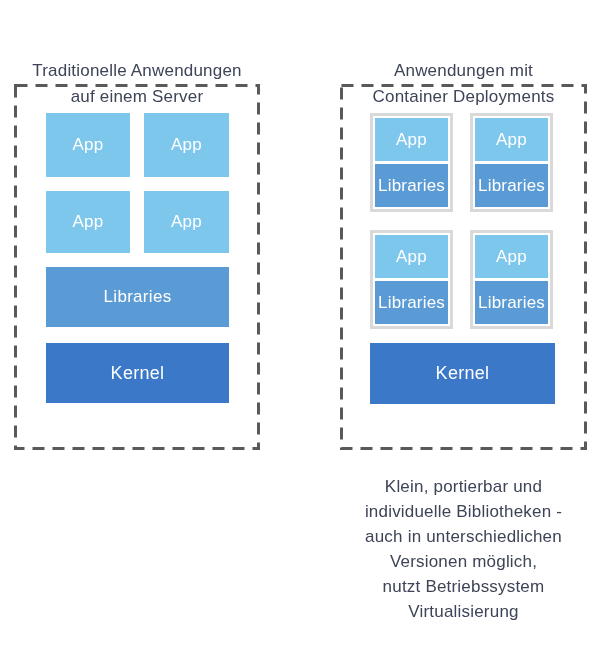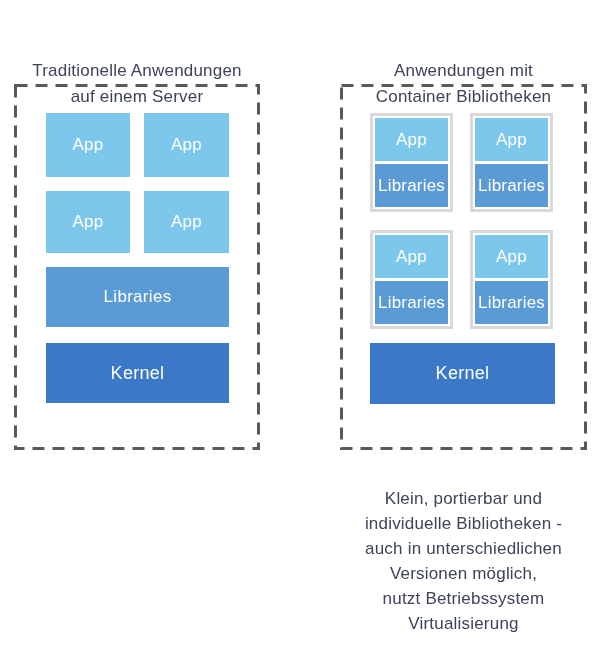--- a/index.html
+++ b/index.html
@@ -95,21 +95,21 @@
   .caption.right { left: 340px; width: 247px; }
 </style>
 </head>
 <body>
 
 <div class="canvas">
 
   <div class="panel-title left" style="color: rgb(62, 68, 87);">Traditionelle Anwendungen
 auf einem Server</div>
   <div class="panel-title right" style="color: rgb(62, 68, 87);">Anwendungen mit
-Container Bibliotheken</div>
+Container Deployments</div>
 
   <svg class="dashed-box left" viewBox="0 0 246 366" width="246" height="366">
     <rect x="1.5" y="1.5" width="243" height="363" fill="none" stroke-width="3" stroke-dasharray="12 8" stroke="#58595B"></rect>
   </svg>
 
   <svg class="dashed-box right" viewBox="0 0 247 366" width="247" height="366">
     <rect x="1.5" y="1.5" width="244" height="363" fill="none" stroke-width="3" stroke-dasharray="12 8" stroke="#58595B"></rect>
   </svg>
 
   <div class="box l-app1" style="background-color: rgb(126, 199, 236);">App</div>
@@ -131,20 +131,20 @@
     <div class="cbox" style="background-color: rgb(126, 199, 236);">App</div>
     <div class="cbox" style="background-color: rgb(91, 155, 213);">Libraries</div>
   </div>
   <div class="containerbox c4" style="border: 3px solid rgb(217, 217, 217);">
     <div class="cbox" style="background-color: rgb(126, 199, 236);">App</div>
     <div class="cbox" style="background-color: rgb(91, 155, 213);">Libraries</div>
   </div>
 
   <div class="box r-ker" style="background-color: rgb(59, 120, 200);">Kernel</div>
 
-  <div class="caption right" style="color: rgb(62, 68, 87); margin-top: 12px;">Klein, portierbar und
+  <div class="caption right" style="color: rgb(62, 68, 87);">Klein, portierbar und
 individuelle Bibliotheken -
 auch in unterschiedlichen
 Versionen möglich,
 nutzt Betriebssystem
 Virtualisierung</div>
 
 </div>
 
 </body></html>

